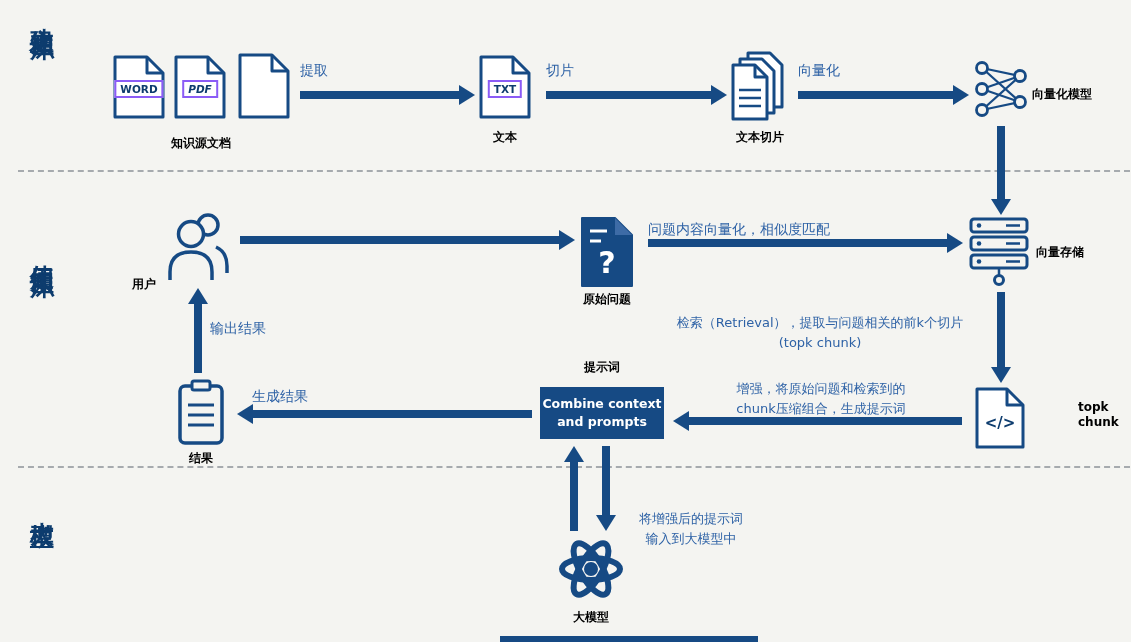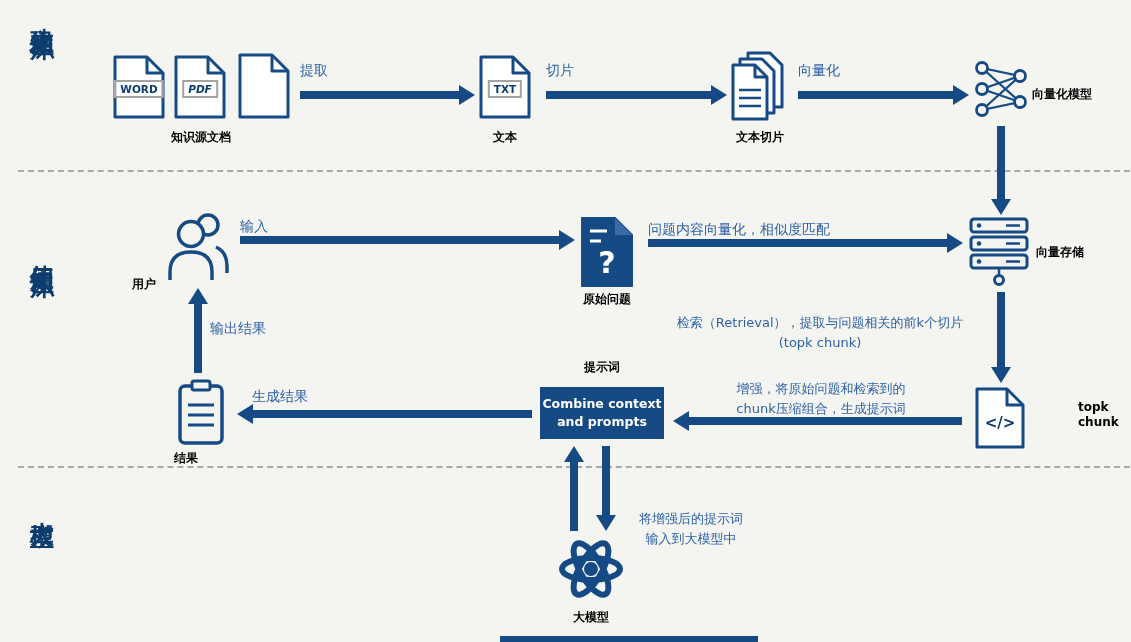--- a/index.html
+++ b/index.html
@@ -19,21 +19,21 @@
   .ar.r::after { content:""; position:absolute; right:-15px; top:50%; transform:translateY(-50%);
     border-left:16px solid #164a84; border-top:10px solid transparent; border-bottom:10px solid transparent; }
   .ar.l::before { content:""; position:absolute; left:-15px; top:50%; transform:translateY(-50%);
     border-right:16px solid #164a84; border-top:10px solid transparent; border-bottom:10px solid transparent; }
   .ar.d::after { content:""; position:absolute; bottom:-15px; left:50%; transform:translateX(-50%);
     border-top:16px solid #164a84; border-left:10px solid transparent; border-right:10px solid transparent; }
   .ar.u::before { content:""; position:absolute; top:-15px; left:50%; transform:translateX(-50%);
     border-bottom:16px solid #164a84; border-left:10px solid transparent; border-right:10px solid transparent; }
   .icon { position:absolute; }
   .doc-badge { position:absolute; left:50%; transform:translateX(-50%); top:26px; background:#fff;
-    border:2px solid #a3a3a3; color:#0d3c6e; font-weight:bold; font-size:10.5px; padding:1px 4px; white-space:nowrap; }
+    border:2px solid #8b5cf6; color:#0d3c6e; font-weight:bold; font-size:10.5px; padding:1px 4px; white-space:nowrap; }
   .combine-box { position:absolute; background:#164a84; color:#fff; font-weight:bold; font-size:12.5px;
     text-align:center; display:flex; align-items:center; justify-content:center; white-space:pre-line; line-height:1.45; }
   .q-mark { position:absolute; left:0; right:0; top:30px; text-align:center; color:#fff; font-weight:bold; font-size:30px; }
   .code-glyph { position:absolute; left:0; right:0; top:28px; text-align:center; color:#0d3c6e; font-weight:bold; font-size:15px; }
   .bottom-bar { position:absolute; background:#164a84; }
 </style>
 </head>
 <body>
 
 <div class="stage">
@@ -61,21 +61,21 @@
     <div class="doc-badge">PDF</div>
   </div>
 
   <div class="icon" style="left:237px; top:52px; width:54px; height:68px;">
     <svg width="54" height="68" viewBox="0 0 54 68">
       <path d="M3 3 H35 L51 19 V65 H3 Z" fill="#ffffff" stroke="#164a84" stroke-width="3" stroke-linejoin="round"></path>
       <path d="M35 3 V19 H51" fill="none" stroke="#164a84" stroke-width="3" stroke-linejoin="round"></path>
     </svg>
   </div>
 
-  <div class="icon-label" style="left:110px; top:130px; width:182px;">知识源文档</div>
+  <div class="icon-label" style="left:110px; top:136px; width:182px;">知识源文档</div>
 
   <div class="ar h r" style="left:300px; top:91px; width:160px;"></div>
   <div class="arrow-label" style="left:300px; top:62px; width:160px;">提取</div>
 
   <div class="icon" style="left:478px; top:54px; width:54px; height:66px;">
     <svg width="54" height="66" viewBox="0 0 54 66">
       <path d="M3 3 H35 L51 19 V63 H3 Z" fill="#ffffff" stroke="#164a84" stroke-width="3" stroke-linejoin="round"></path>
       <path d="M35 3 V19 H51" fill="none" stroke="#164a84" stroke-width="3" stroke-linejoin="round"></path>
     </svg>
     <div class="doc-badge">TXT</div>
@@ -136,21 +136,20 @@
       </g>
       <g stroke="#164a84" stroke-width="3.5" fill="#f4f4f1">
         <circle cx="27" cy="26" r="12.5"></circle>
         <path d="M6 72 V64 Q6 44 27 44 Q48 44 48 64 V72"></path>
       </g>
     </svg>
   </div>
   <div class="icon-label" style="left:124px; top:277px; width:40px;">用户</div>
 
   <div class="ar h r" style="left:240px; top:236px; width:320px;"></div>
-  <div class="arrow-label" style="left:240px; top:218px; width:320px;">输入</div>
 
   <div class="icon" style="left:579px; top:215px; width:56px; height:74px;">
     <svg width="56" height="74" viewBox="0 0 56 74">
       <path d="M3 3 H36 L53 20 V71 H3 Z" fill="#164a84" stroke="#164a84" stroke-width="2" stroke-linejoin="round"></path>
       <path d="M36 3 V20 H53 Z" fill="#3d6ba6"></path>
       <line x1="11" y1="16" x2="28" y2="16" stroke="#ffffff" stroke-width="3"></line>
       <line x1="11" y1="26" x2="22" y2="26" stroke="#ffffff" stroke-width="3"></line>
     </svg>
     <div class="q-mark">?</div>
   </div>
@@ -211,21 +210,21 @@
     <svg width="50" height="68" viewBox="0 0 50 68">
       <rect x="4" y="7" width="42" height="57" rx="5" fill="#f4f4f1" stroke="#164a84" stroke-width="3.5"></rect>
       <rect x="16" y="2" width="18" height="9" rx="2" fill="#f4f4f1" stroke="#164a84" stroke-width="3"></rect>
       <g stroke="#164a84" stroke-width="3">
         <line x1="12" y1="26" x2="38" y2="26"></line>
         <line x1="12" y1="36" x2="38" y2="36"></line>
         <line x1="12" y1="46" x2="38" y2="46"></line>
       </g>
     </svg>
   </div>
-  <div class="icon-label" style="left:163px; top:451px; width:46px;">结果</div>
+  <div class="icon-label" style="left:178px; top:451px; width:46px;">结果</div>
 
   <div class="ar v u" style="left:194px; top:303px; height:70px;"></div>
   <div class="arrow-label" style="left:210px; top:320px; width:70px; text-align:left;">输出结果</div>
 
   <div class="ar v u" style="left:570px; top:461px; height:70px;"></div>
   <div class="ar v d" style="left:602px; top:446px; height:70px;"></div>
   <div class="note" style="left:616px; top:477px; width:150px;margin-top:32px;">将增强后的提示词
 输入到大模型中</div>
 
   <div class="icon" style="left:556px; top:532px; width:70px; height:74px;">

